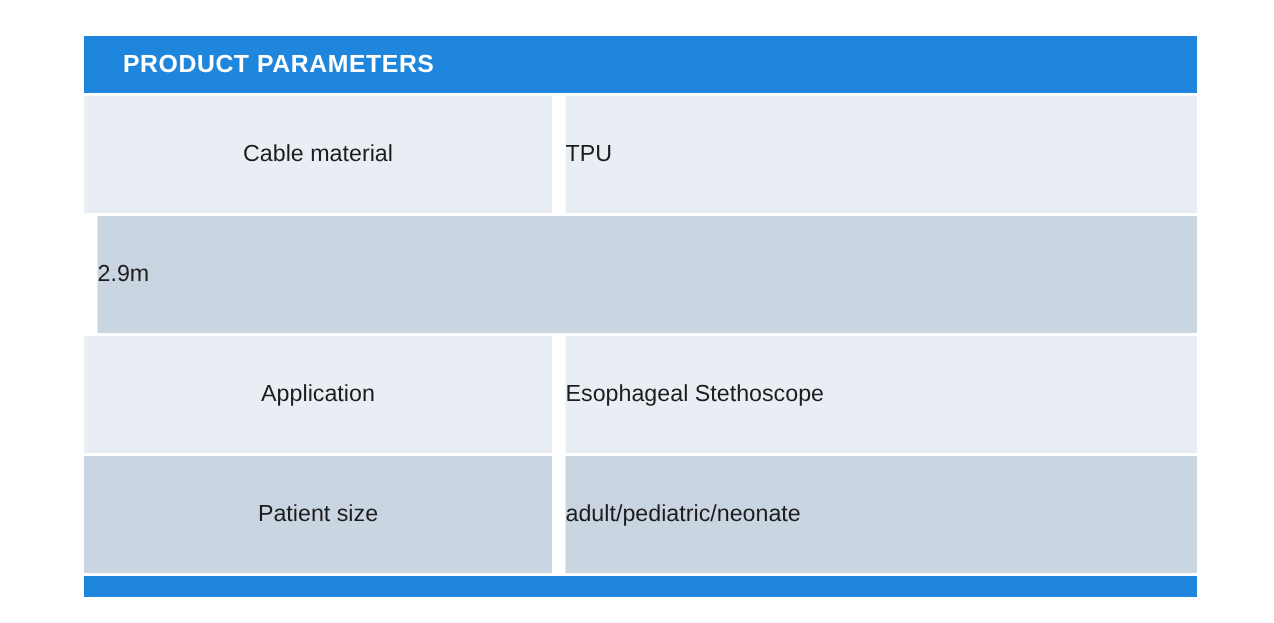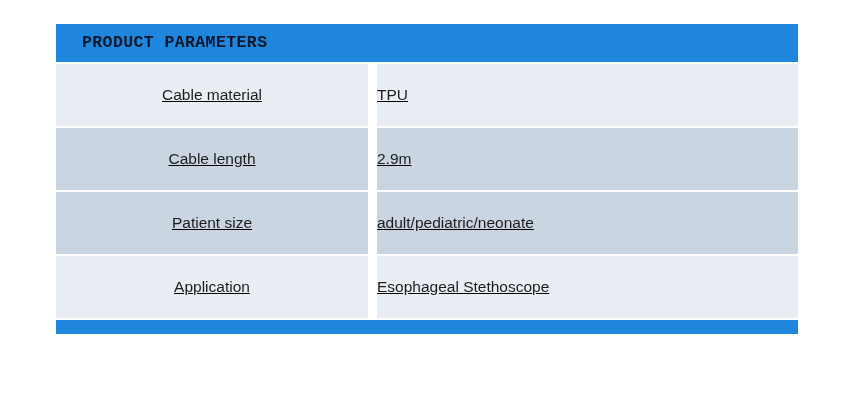--- a/index.html
+++ b/index.html
@@ -24,38 +24,36 @@
   .table-header {
     background: #1f86dd;
     height: 38px;
     display: flex;
     align-items: center;
     padding-left: 26px;
     box-sizing: border-box;
   }
 
   .table-header-title {
-    color: #0f172a;
+    color: #ffffff;
     font-size: 16.5px;
     font-weight: 600;
     letter-spacing: 0.4px;
     line-height: 1;
-    font-family: Liberation Mono, monospace;
   }
 
   .table-body {
     display: flex;
     flex-direction: column;
   }
 
   .spec-row {
     display: flex;
-    height: 62px;
+    height: 78px;
     margin-top: 2px;
-    text-decoration: underline;
   }
 
   .spec-row.tone-light .cell { background: #e9eef5; }
   .spec-row.tone-dark  .cell { background: #c9d5e1; }
 
   .cell {
     display: flex;
     align-items: center;
     box-sizing: border-box;
   }
@@ -102,43 +100,40 @@
       <div class="spec-row tone-light">
         <div class="cell cell-label">
           <span class="cell-text">Cable material</span>
         </div>
         <div class="cell cell-spacer"></div>
         <div class="cell cell-value">
           <span class="cell-text">TPU</span>
         </div>
       </div>
       <div class="spec-row tone-dark">
+        <div class="cell cell-spacer"></div>
+        <div class="cell cell-value">
+          <span class="cell-text">2.9m</span>
+        </div>
+      </div>
+      <div class="spec-row tone-light">
         <div class="cell cell-label">
-          <span class="cell-text">Cable length</span>
+          <span class="cell-text">Application</span>
         </div>
         <div class="cell cell-spacer"></div>
         <div class="cell cell-value">
-          <span class="cell-text">2.9m</span>
+          <span class="cell-text">Esophageal Stethoscope</span>
         </div>
       </div>
       <div class="spec-row tone-dark">
         <div class="cell cell-label">
           <span class="cell-text">Patient size</span>
         </div>
         <div class="cell cell-spacer"></div>
         <div class="cell cell-value">
           <span class="cell-text">adult/pediatric/neonate</span>
         </div>
       </div>
-      <div class="spec-row tone-light">
-        <div class="cell cell-label">
-          <span class="cell-text">Application</span>
-        </div>
-        <div class="cell cell-spacer"></div>
-        <div class="cell cell-value">
-          <span class="cell-text">Esophageal Stethoscope</span>
-        </div>
-      </div>
     </div>
 
   <div class="table-footer"></div>
 
 </div>
 
 </body></html>

